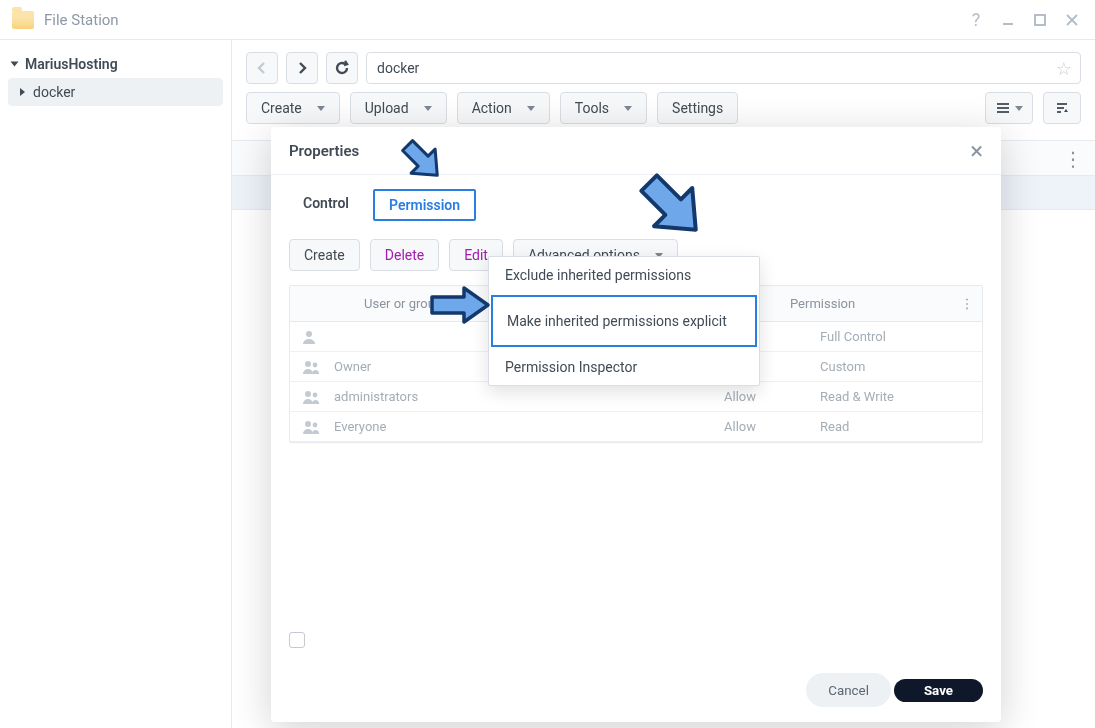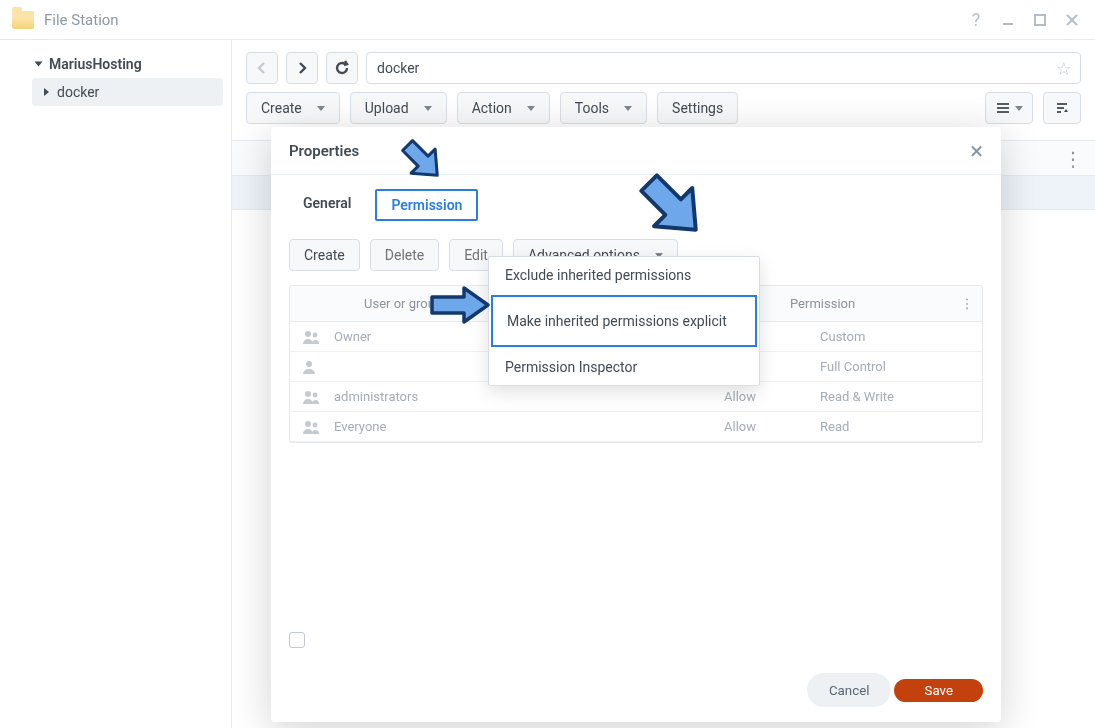--- a/index.html
+++ b/index.html
@@ -9,21 +9,21 @@
   .titlebar { display: flex; align-items: center; height: 40px; padding: 0 12px; border-bottom: 1px solid #e6e9ed; }
   .titlebar .folder-ico { width: 22px; height: 18px; background: linear-gradient(#fbe3a9 40%,#f7d27a); border-radius: 2px; margin-right: 10px; position: relative; }
   .titlebar .folder-ico::before { content:""; position:absolute; top:-4px; left:0; width:10px; height:4px; background:#fbe3a9; border-radius:2px 2px 0 0;}
   .titlebar .title { color:#8d99a6; font-size: 15px; }
   .titlebar .spacer { flex: 1; }
   .winbtn { width: 22px; height: 22px; display:flex; align-items:center; justify-content:center; color:#b4bec8; margin-left: 10px; font-size: 18px; }
   .winbtn svg { width:14px; height:14px; stroke:#b4bec8; stroke-width:2; fill:none;}
 
   
   .main { display:flex; height: calc(100% - 40px); }
-  .sidebar { width: 232px; border-right: 1px solid #e6e9ed; padding-top: 10px; padding-left: 24px; }
+  .sidebar { width: 232px; border-right: 1px solid #e6e9ed; padding-top: 10px; }
   .tree-item { display:flex; align-items:center; padding: 6px 10px 6px 20px; color:#414b55; }
   .tree-item.root { font-weight:600; padding-left:12px;}
   .tree-item.sel { background:#eef1f4; border-radius:4px; margin: 0 8px; padding-left:12px;}
   .tree-caret { display:inline-block; width:0; height:0; border-left:5px solid #414b55; border-top:4px solid transparent; border-bottom:4px solid transparent; transform:rotate(90deg); margin-right:8px;}
   .tree-caret.right { transform:none; }
 
   .content { flex:1; position:relative; }
   .toolbar1 { display:flex; align-items:center; gap:8px; padding: 12px 14px 8px; }
   .navbtn { width:32px; height:32px; border:1px solid #d9dee4; border-radius:4px; background:#f7f8fa; display:flex; align-items:center; justify-content:center; color:#414b55;}
   .navbtn.dis { color:#c3cad2; }
@@ -57,34 +57,34 @@
   .dialog { position:absolute; left:271px; top:127px; width:730px; height:595px; background:#fff; box-shadow: 0 8px 40px rgba(0,0,0,.18); border-radius:4px; display:flex; flex-direction:column;}
   .dlg-head { height:48px; display:flex; align-items:center; padding:0 18px; border-bottom:1px solid #ebeef2;}
   .dlg-head .title { font-weight:600; font-size:15px;}
   .dlg-head .spacer { flex:1;}
   .dlg-close { color:#8a939e; font-size:24px; line-height:1; cursor:pointer;}
   .dlg-body { flex:1; padding: 0 18px; position:relative;}
   .tabs { display:flex; gap:10px; padding: 14px 0 12px;}
   .tab { padding: 6px 14px; font-weight:600; color:#414b55;}
   .tab.active { color:#2a7de1; border:2px solid #2a7de1; border-radius:2px;}
   .dlg-toolbar { display:flex; gap:10px; padding: 6px 0 14px; position:relative;}
-  .dlg-toolbar .btn.dis { color:#737373; }
+  .dlg-toolbar .btn.dis { color:#a21caf; }
   .perm-table { border:1px solid #e6e9ed; border-radius:2px;}
   .perm-head { display:flex; height:36px; align-items:center; background:#fafbfc; border-bottom:1px solid #e6e9ed; color:#8a939e; font-size:13px;gap:30px;}
   .col-ico { width:44px; }
   .col-user { flex:1; padding-left:0;}
   .col-type { width:96px;}
   .col-perm { width:132px;}
   .col-m { width:30px; text-align:center; color:#8a939e;}
   .perm-row { display:flex; height:30px; align-items:center; border-bottom:1px solid #eef1f4; color:#a4adb6; font-size:13px;}
   .perm-row .uicon { width:44px; display:flex; justify-content:center;}
   .perm-row .uicon svg { width:18px; height:14px; fill:#c3cad2;}
   .dlg-footer { height:64px; display:flex; align-items:center; justify-content:flex-end; gap:3px; padding:0 18px;}
   .btn-cancel { height:34px; padding:0 22px; border-radius:17px; background:#eef1f4; color:#5a6672; border:0;}
-  .btn-save { height:23px; padding:0 30px; border-radius:17px; background:#c2410c; color:#fff; border:0; font-weight:400;}
+  .btn-save { height:23px; padding:0 30px; border-radius:17px; background:#0f172a; color:#fff; border:0; font-weight:700;}
   .apply { display:flex; align-items:center; gap:10px; padding:10px 0 0;}
   .apply .chk { width:16px; height:16px; border:1px solid #c3cad2; border-radius:3px;}
 
   
   .advmenu { position:absolute; left:488px; top:256px; width:272px; background:#fff; border:1px solid #d9dee4; border-radius:2px; box-shadow:0 6px 18px rgba(0,0,0,.12); z-index:50;}
   .advmenu .mi { padding:10px 16px; color:#414b55;}
   .advmenu .mi.sel { border:2px solid #2a7de1; margin:2px; padding:16px 14px;}
 
   
   .arrow { position:absolute; z-index:100; }
@@ -201,21 +201,21 @@
 </div>
 
 <div class="dialog">
   <div class="dlg-head">
     <div class="title">Properties</div>
     <div class="spacer"></div>
     <div class="dlg-close">×</div>
   </div>
   <div class="dlg-body">
     <div class="tabs">
-      <div class="tab">General</div>
+      <div class="tab">Control</div>
       <div class="tab active">Permission</div>
     </div>
     <div class="dlg-toolbar">
       <div class="btn">
           <span>Create</span>
         </div>
       <div class="btn dis">
           <span>Delete</span>
         </div>
       <div class="btn dis">
@@ -226,50 +226,50 @@
           <span class="caret"></span>
         </div>
     </div>
     <div class="perm-table">
       <div class="perm-head">
         <div class="col-ico"></div>
         <div class="col-user">User or group</div>
         <div class="col-type">ype</div>
         <div class="col-perm">Permission</div>
         <div class="col-m">⋮</div>
+      </div>
+      <div class="perm-row">
+        <div class="uicon">
+            <svg viewBox="0 0 18 14">
+              <circle cx="6" cy="4" r="3"></circle>
+              <path d="M0 14c0-3 3-5 6-5s6 2 6 5"></path>
+            </svg>
+          </div>
+        <div class="col-user"></div>
+        <div class="col-type">llow</div>
+        <div class="col-perm">Full Control</div>
+        <div class="col-m"></div>
       </div>
       <div class="perm-row">
         <div class="uicon">
             <svg viewBox="0 0 18 14">
               <circle cx="5" cy="4" r="3"></circle>
               <circle cx="12" cy="5" r="2.4"></circle>
               <path d="M0 14c0-3 2.5-5 5-5s5 2 5 5"></path>
               <path d="M9 14c0-2.4 1.8-4 3.6-4s3.6 1.6 3.6 4"></path>
             </svg>
           </div>
         <div class="col-user">Owner</div>
         <div class="col-type">llow</div>
         <div class="col-perm">Custom</div>
         <div class="col-m"></div>
       </div>
       <div class="perm-row">
         <div class="uicon">
             <svg viewBox="0 0 18 14">
-              <circle cx="6" cy="4" r="3"></circle>
-              <path d="M0 14c0-3 3-5 6-5s6 2 6 5"></path>
-            </svg>
-          </div>
-        <div class="col-user"></div>
-        <div class="col-type">llow</div>
-        <div class="col-perm">Full Control</div>
-        <div class="col-m"></div>
-      </div>
-      <div class="perm-row">
-        <div class="uicon">
-            <svg viewBox="0 0 18 14">
               <circle cx="5" cy="4" r="3"></circle>
               <circle cx="12" cy="5" r="2.4"></circle>
               <path d="M0 14c0-3 2.5-5 5-5s5 2 5 5"></path>
               <path d="M9 14c0-2.4 1.8-4 3.6-4s3.6 1.6 3.6 4"></path>
             </svg>
           </div>
         <div class="col-user">administrators</div>
         <div class="col-type">Allow</div>
         <div class="col-perm">Read &amp; Write</div>
         <div class="col-m"></div>

